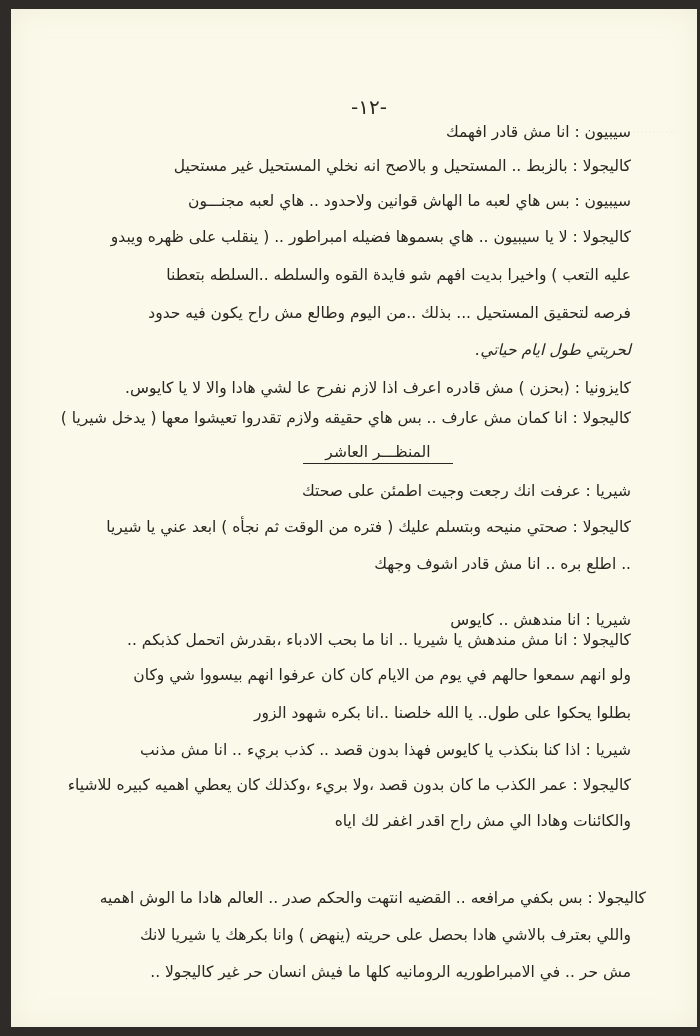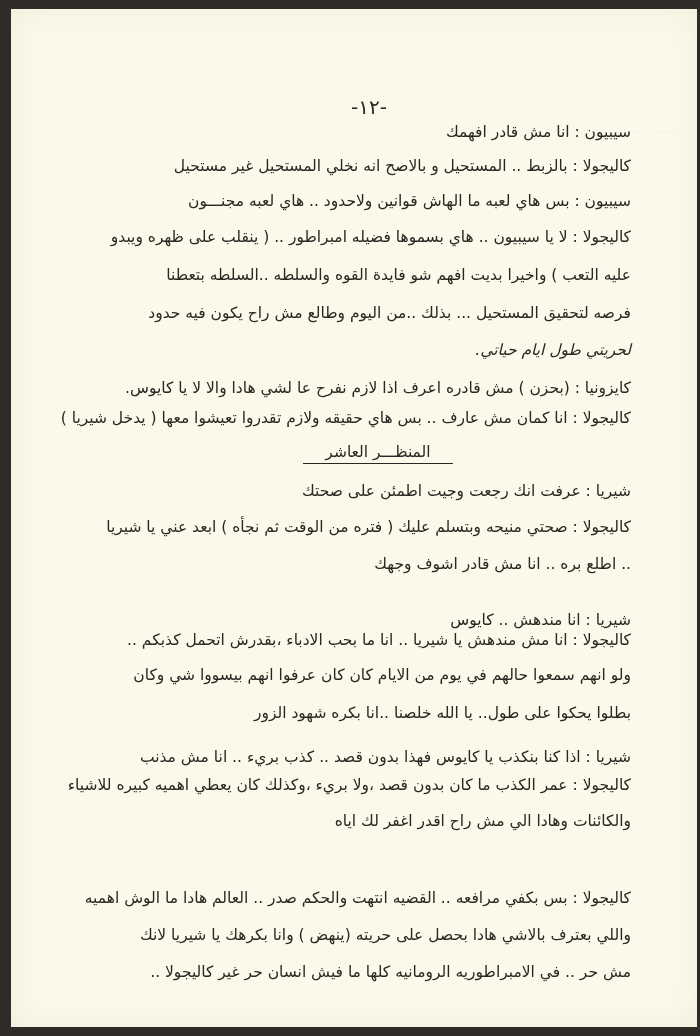--- a/index.html
+++ b/index.html
@@ -82,20 +82,20 @@
 
   <div class="heading">المنظـــر العاشر</div>
 
   <div class="line" style="right:66px;top:472px;">شيريا : عرفت انك رجعت وجيت اطمئن على صحتك</div>
   <div class="line" style="right:66px;top:508px;">كاليجولا : صحتي منيحه وبتسلم عليك ( فتره من الوقت ثم نجأه ) ابعد عني يا شيريا</div>
   <div class="line" style="right:66px;top:545px;">.. اطلع بره .. انا مش قادر اشوف وجهك</div>
   <div class="line" style="right:66px;top:583px;margin-top:18px;">شيريا : انا مندهش .. كايوس</div>
   <div class="line" style="right:66px;top:621px;">كاليجولا : انا مش مندهش يا شيريا .. انا ما بحب الادباء ،بقدرش اتحمل كذبكم ..</div>
   <div class="line" style="right:66px;top:656px;">ولو انهم سمعوا حالهم في يوم من الايام كان كان عرفوا انهم بيسووا شي وكان</div>
   <div class="line" style="right:66px;top:694px;">بطلوا يحكوا على طول.. يا الله خلصنا ..انا بكره شهود الزور</div>
-  <div class="line" style="right:66px;top:731px;margin-top:7px;">شيريا : اذا كنا بنكذب يا كايوس فهذا بدون قصد .. كذب بريء .. انا مش مذنب</div>
+  <div class="line" style="right:66px;top:731px;">شيريا : اذا كنا بنكذب يا كايوس فهذا بدون قصد .. كذب بريء .. انا مش مذنب</div>
   <div class="line" style="right:66px;top:766px;">كاليجولا : عمر الكذب ما كان بدون قصد ،ولا بريء ،وكذلك كان يعطي اهميه كبيره للاشياء</div>
   <div class="line" style="right:66px;top:802px;">والكائنات وهادا الي مش راح اقدر اغفر لك اياه</div>
-  <div class="line" style="right:66px;top:879px;text-align:center;">كاليجولا : بس بكفي مرافعه .. القضيه انتهت والحكم صدر .. العالم هادا ما الوش اهميه</div>
+  <div class="line" style="right:51px;top:879px;text-align:center;">كاليجولا : بس بكفي مرافعه .. القضيه انتهت والحكم صدر .. العالم هادا ما الوش اهميه</div>
   <div class="line" style="right:66px;top:916px;">واللي بعترف بالاشي هادا بحصل على حريته (ينهض ) وانا بكرهك يا شيريا لانك</div>
   <div class="line" style="right:66px;top:953px;">مش حر .. في الامبراطوريه الرومانيه كلها ما فيش انسان حر غير كاليجولا ..</div>
 
 </div>
 
 </body></html>

